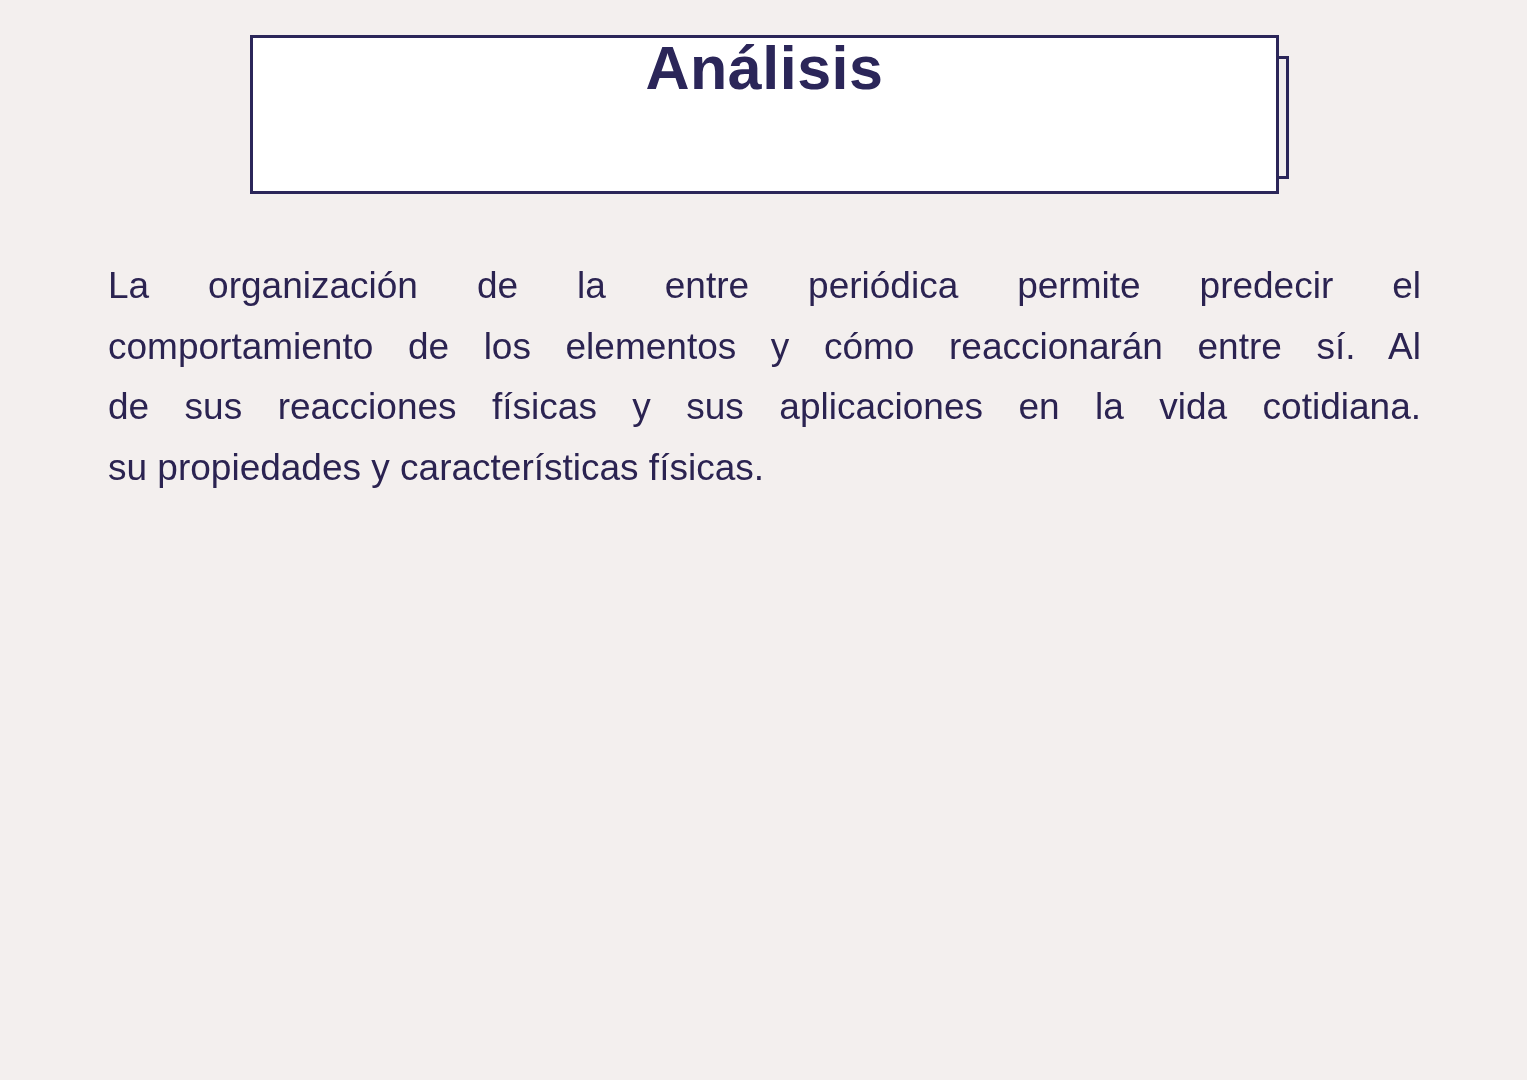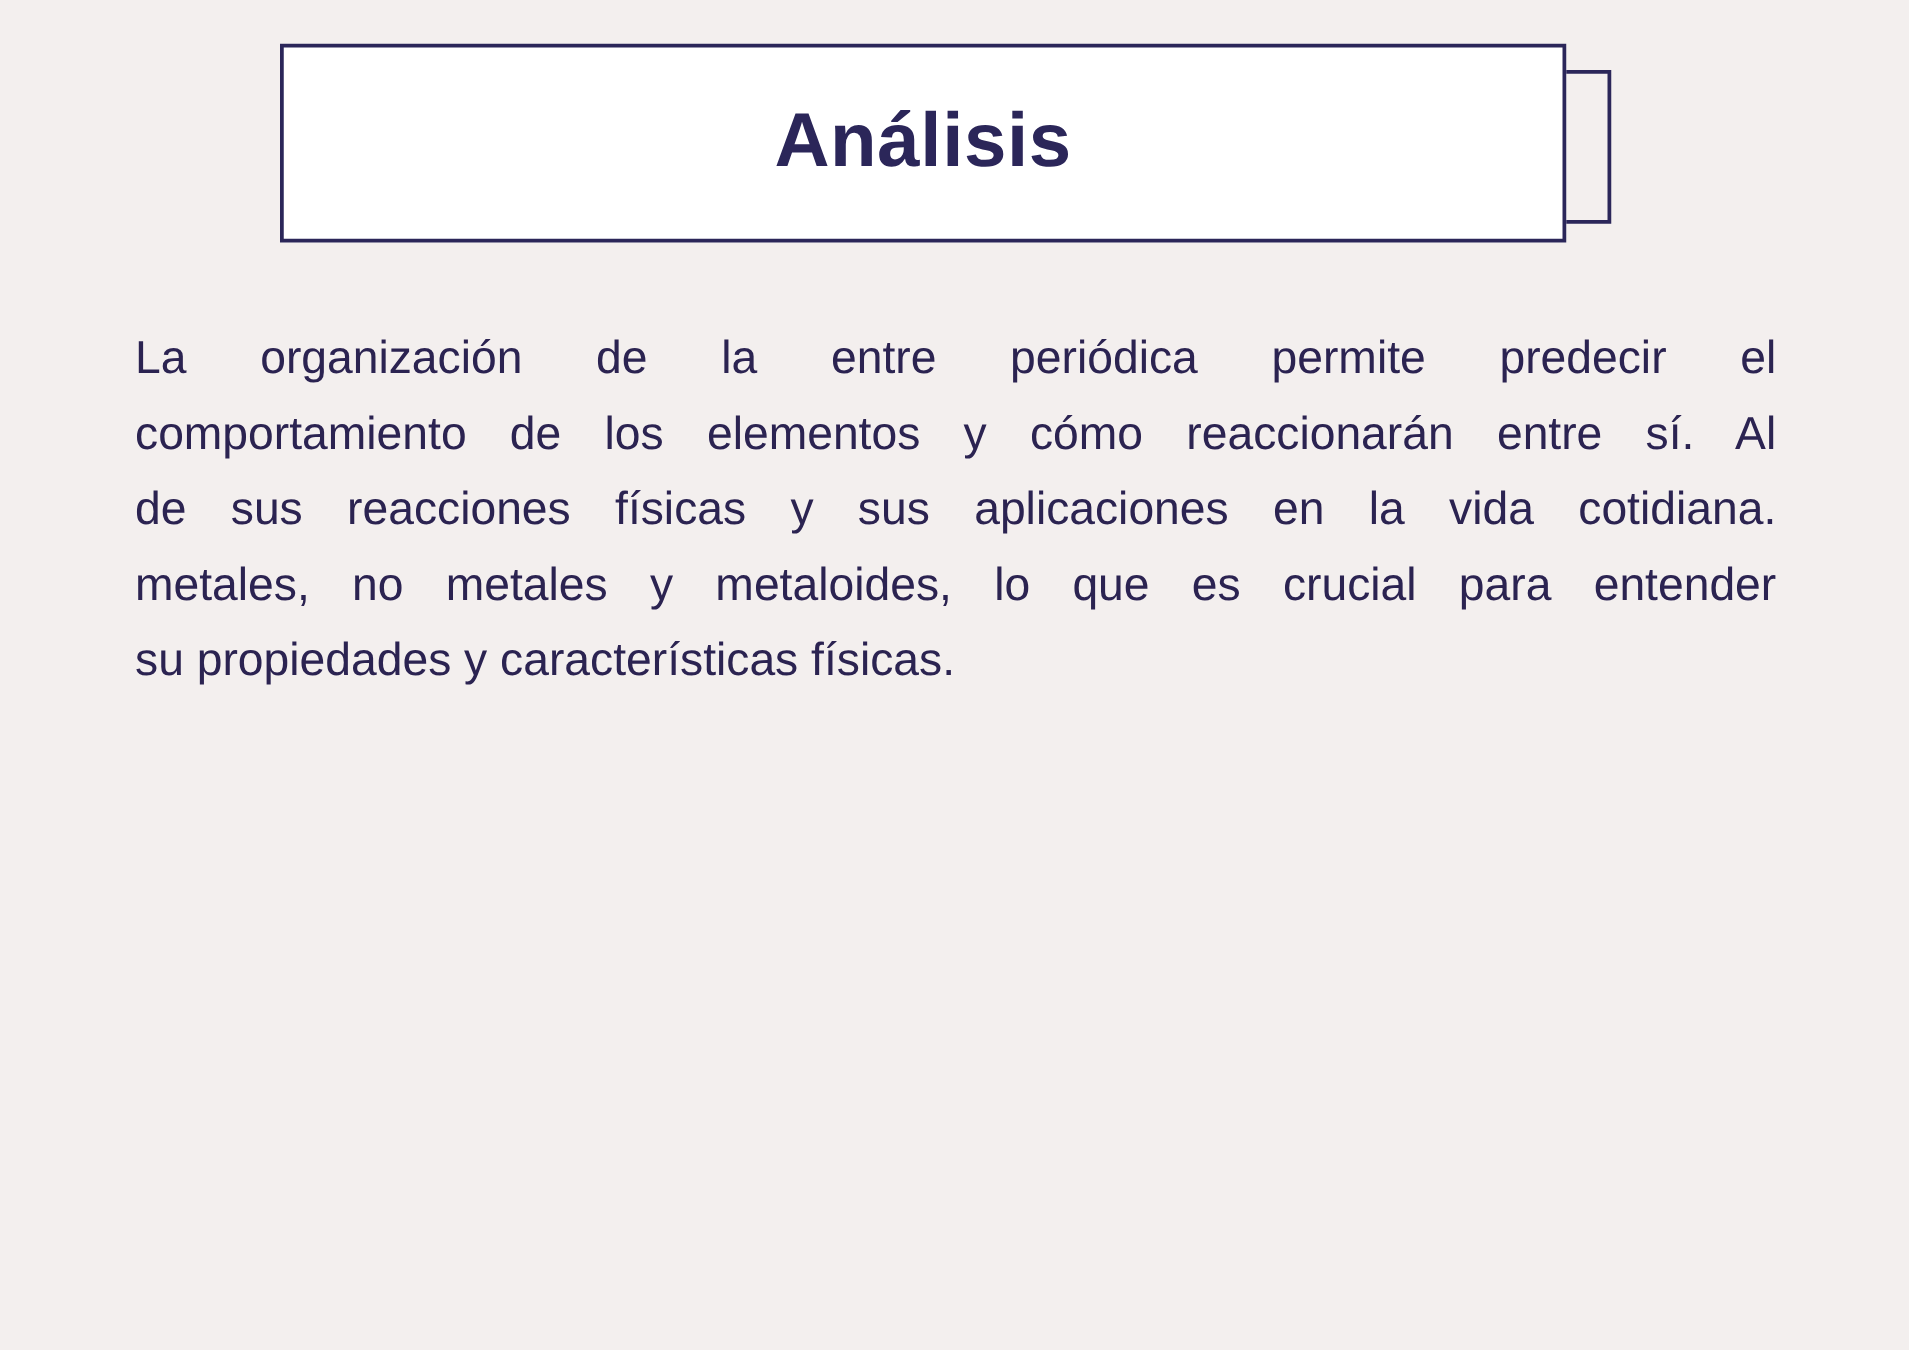--- a/index.html
+++ b/index.html
@@ -28,28 +28,27 @@
     position: absolute;
     left: 260px;
     top: 56px;
     width: 1029px;
     height: 123px;
     border: 3px solid var(--border);
     background: transparent;
   }
   .title-box {
     position: absolute;
-    left: 224px;
+    left: 250px;
     top: 35px;
     width: 1029px;
     height: 159px;
     border: 3px solid var(--border);
     background: var(--box-fill);
     display: flex;
-    align-items: center;
     justify-content: center;
   }
   .title-box h1 {
     font-size: 61px;
     font-weight: 700;
     letter-spacing: 0.5px;
     color: var(--title-text);
     line-height: 1;
     padding-bottom: 4px;
   }
@@ -82,17 +81,16 @@
   <div class="title-shadow"></div>
 
   <div class="title-box">
     <h1>Análisis</h1>
   </div>
 
   <div class="body-text">
     <div class="line">La organización de la entre periódica permite predecir el</div>
     <div class="line">comportamiento de los elementos y cómo reaccionarán entre sí. Al</div>
     <div class="line">de sus reacciones físicas y sus aplicaciones en la vida cotidiana.</div>
-    <div class="line">metales, no metales y metaloides, lo que es crucial para entender</div>
     <div class="line last">su propiedades y características físicas.</div>
   </div>
 
 </div>
 
 </body></html>

